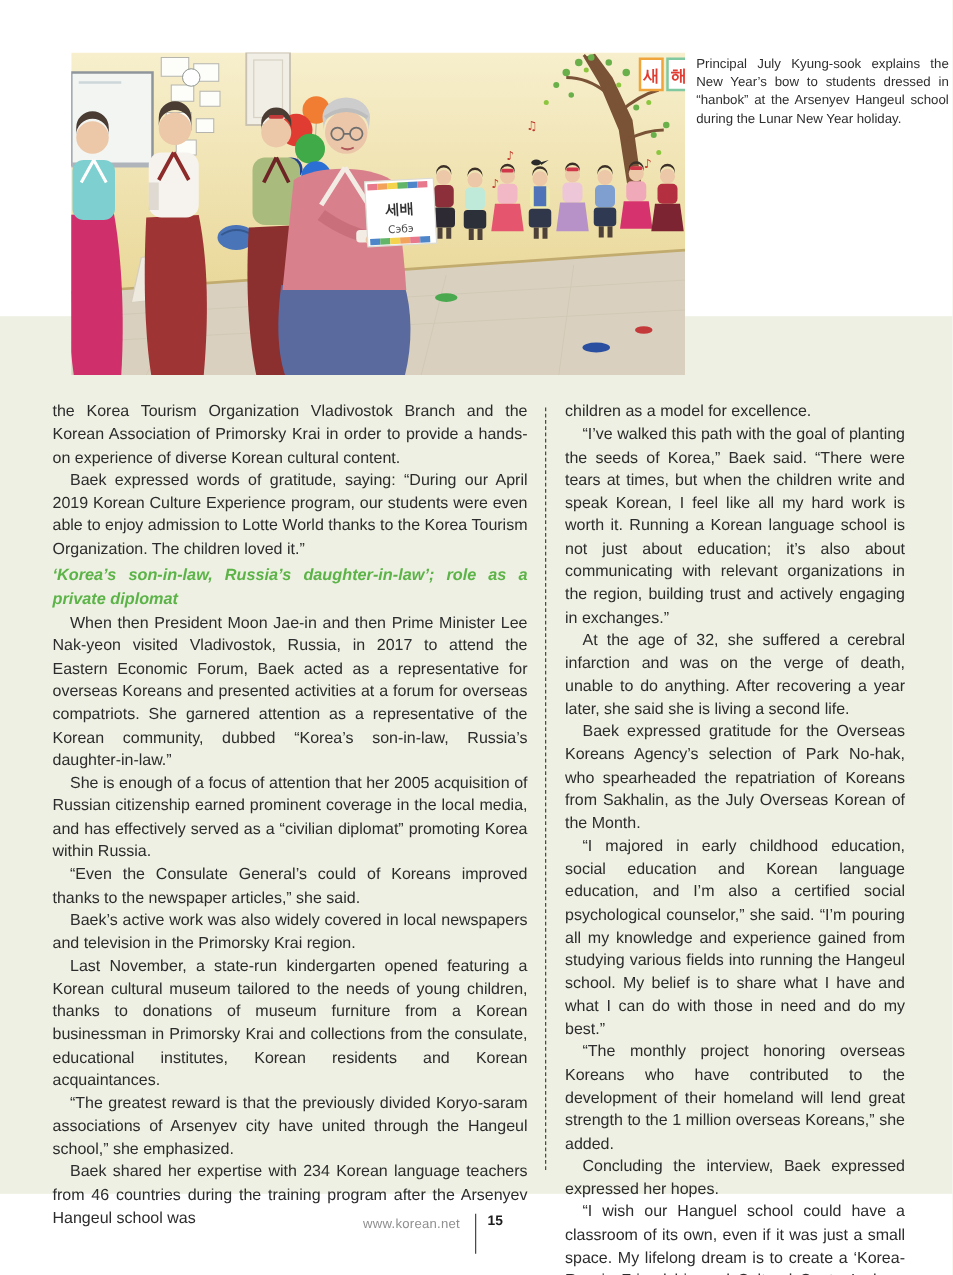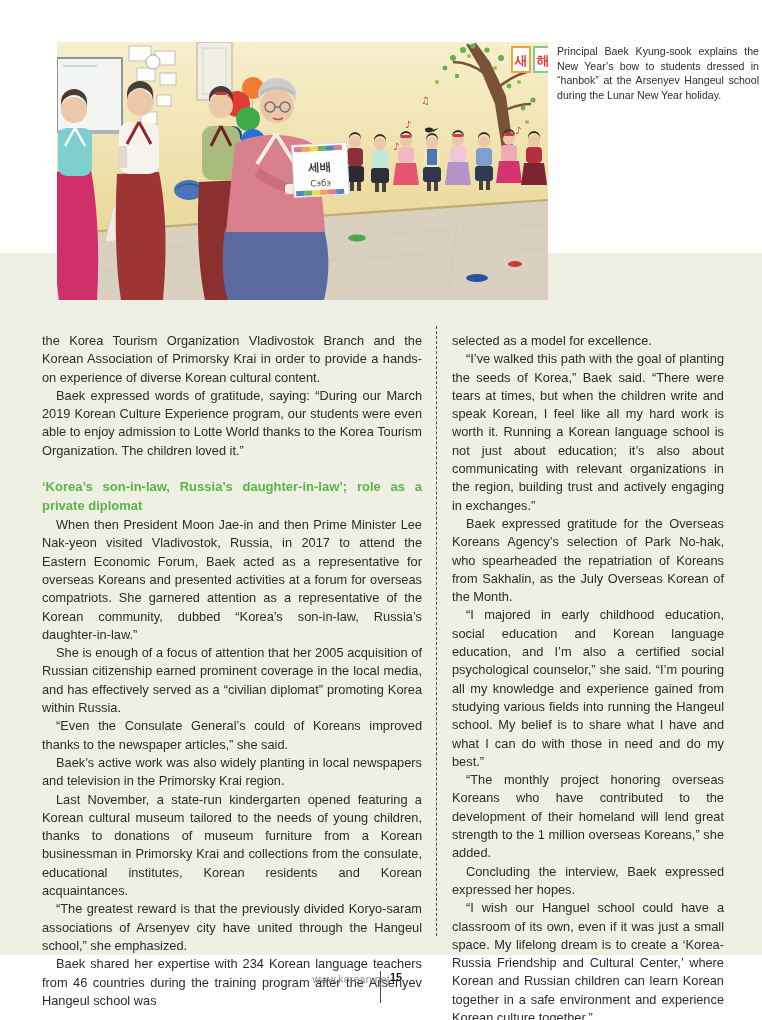--- a/index.html
+++ b/index.html
@@ -15,27 +15,27 @@
     position:absolute;left:557px;top:44px;width:202px;
     font-size:10.6px;line-height:14.6px;color:#2e2e2e;text-align:justify;
   }
   .col{position:absolute;top:320px;color:#2c2c2c;}
   .col-left{left:42px;width:380px;}
   .col-right{left:452px;width:272px;}
   .col p{
     margin:0;font-size:12.8px;line-height:18.3px;text-align:justify;
     text-indent:14px;color:#2c2c2c;
   }
-  .col p.noindent{text-indent:0;margin-top:12px;}
+  .col p.noindent{text-indent:0;}
   .col h3{
-    margin:17px 0 1px 0;font-size:13px;line-height:19px;font-weight:bold;
-    color:#5cb348;text-align:justify;
+    margin:2px 0 1px 0;font-size:13px;line-height:19px;font-weight:bold;
+    color:#5cb348;text-align:justify;font-style:italic;
   }
   .divider{position:absolute;left:436px;top:326px;height:610px;width:0;border-left:1.6px dashed #4a4a4a;}
-  .footer-url{position:absolute;top:973px;right:372px;font-size:10.5px;color:#8f8f8f;letter-spacing:.2px;}
+  .footer-url{position:absolute;top:973px;right:394px;font-size:10.5px;color:#8f8f8f;letter-spacing:.2px;}
   .footer-bar{position:absolute;top:971px;left:380px;width:1px;height:32px;background:#4a4a4a;}
   .footer-num{position:absolute;top:971px;left:390px;font-size:11px;font-weight:bold;color:#1c1c1c;}
 </style>
 </head>
 <body>
 
 <div class="band"></div>
 
 <figure class="photo">
 <svg viewBox="0 0 491 258" xmlns="http://www.w3.org/2000/svg">
@@ -276,40 +276,41 @@
           <rect x="246" y="148" width="8" height="5" fill="#63b56a"></rect>
       <rect x="254" y="148" width="8" height="5" fill="#f4d44d"></rect>
           <rect x="262" y="148" width="8" height="5" fill="#f2a25a"></rect>
       <rect x="270" y="148" width="8" height="5" fill="#e8798c"></rect>
           <rect x="278" y="148" width="8" height="5" fill="#4e86c9"></rect>
     </g>
   </g>
 </svg>
 </figure>
 
-<div class="caption">Principal Baek Kyung-sook explains the New Year’s bow to students dressed in “hanbok” at the Arsenyev Hangeul school during the Lunar New Year holiday.</div>
+<div class="caption">Principal July Kyung-sook explains the New Year’s bow to students dressed in “hanbok” at the Arsenyev Hangeul school during the Lunar New Year holiday.</div>
 
 <div class="col col-left">
   <p class="noindent">the Korea Tourism Organization Vladivostok Branch and the Korean Association of Primorsky Krai in order to provide a hands-on experience of diverse Korean cultural content.</p>
-  <p>Baek expressed words of gratitude, saying: “During our March 2019 Korean Culture Experience program, our students were even able to enjoy admission to Lotte World thanks to the Korea Tourism Organization. The children loved it.”</p>
+  <p>Baek expressed words of gratitude, saying: “During our April 2019 Korean Culture Experience program, our students were even able to enjoy admission to Lotte World thanks to the Korea Tourism Organization. The children loved it.”</p>
   <h3>‘Korea’s son-in-law, Russia’s daughter-in-law’; role as a private diplomat</h3>
   <p>When then President Moon Jae-in and then Prime Minister Lee Nak-yeon visited Vladivostok, Russia, in 2017 to attend the Eastern Economic Forum, Baek acted as a representative for overseas Koreans and presented activities at a forum for overseas compatriots. She garnered attention as a representative of the Korean community, dubbed “Korea’s son-in-law, Russia’s daughter-in-law.”</p>
   <p>She is enough of a focus of attention that her 2005 acquisition of Russian citizenship earned prominent coverage in the local media, and has effectively served as a “civilian diplomat” promoting Korea within Russia.</p>
   <p>“Even the Consulate General’s could of Koreans improved thanks to the newspaper articles,” she said.</p>
-  <p>Baek’s active work was also widely planting in local newspapers and television in the Primorsky Krai region.</p>
+  <p>Baek’s active work was also widely covered in local newspapers and television in the Primorsky Krai region.</p>
   <p>Last November, a state-run kindergarten opened featuring a Korean cultural museum tailored to the needs of young children, thanks to donations of museum furniture from a Korean businessman in Primorsky Krai and collections from the consulate, educational institutes, Korean residents and Korean acquaintances.</p>
   <p>“The greatest reward is that the previously divided Koryo-saram associations of Arsenyev city have united through the Hangeul school,” she emphasized.</p>
   <p>Baek shared her expertise with 234 Korean language teachers from 46 countries during the training program after the Arsenyev Hangeul school was</p>
 </div>
 
 <div class="divider"></div>
 
 <div class="col col-right">
-  <p class="noindent">selected as a model for excellence.</p>
+  <p class="noindent">children as a model for excellence.</p>
   <p>“I’ve walked this path with the goal of planting the seeds of Korea,” Baek said. “There were tears at times, but when the children write and speak Korean, I feel like all my hard work is worth it. Running a Korean language school is not just about education; it’s also about communicating with relevant organizations in the region, building trust and actively engaging in exchanges.”</p>
+  <p>At the age of 32, she suffered a cerebral infarction and was on the verge of death, unable to do anything. After recovering a year later, she said she is living a second life.</p>
   <p>Baek expressed gratitude for the Overseas Koreans Agency’s selection of Park No-hak, who spearheaded the repatriation of Koreans from Sakhalin, as the July Overseas Korean of the Month.</p>
   <p>“I majored in early childhood education, social education and Korean language education, and I’m also a certified social psychological counselor,” she said. “I’m pouring all my knowledge and experience gained from studying various fields into running the Hangeul school. My belief is to share what I have and what I can do with those in need and do my best.”</p>
   <p>“The monthly project honoring overseas Koreans who have contributed to the development of their homeland will lend great strength to the 1 million overseas Koreans,” she added.</p>
   <p>Concluding the interview, Baek expressed expressed her hopes.</p>
   <p><span>“I wish our Hanguel school could have a classroom of its own, even if it was just a small space. My lifelong dream is to create a ‘Korea-Russia Friendship and Cultural Center,’ where Korean and Russian children can learn Korean together in a safe environment and experience Korean culture together.”</span></p>
 </div>
 
 <span class="footer-url">www.korean.net</span>
 <span class="footer-bar"></span>
 <span class="footer-num">15</span>

